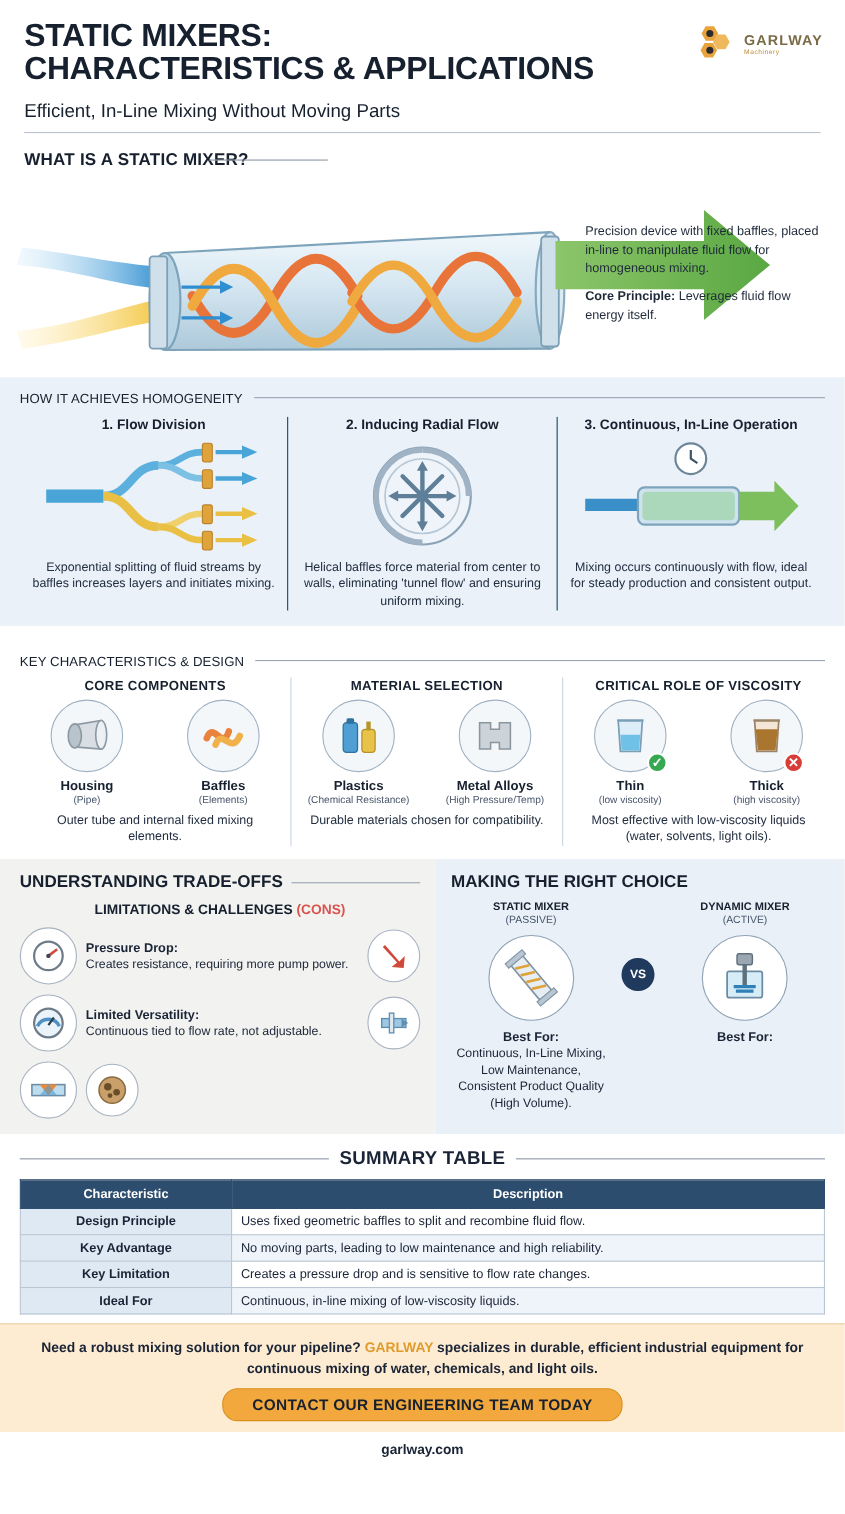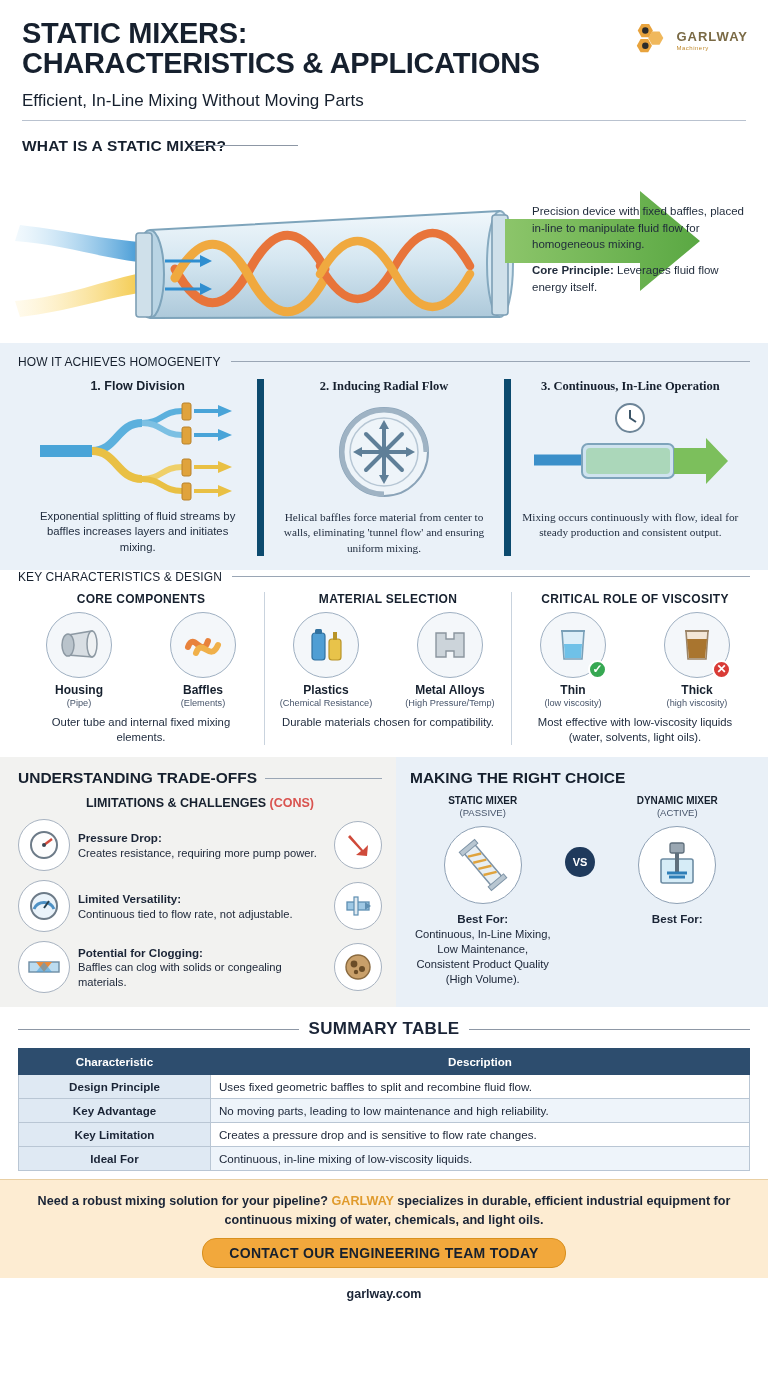--- a/index.html
+++ b/index.html
@@ -58,27 +58,27 @@
   
   .sec-homog { background: #eaf1f8; padding: 12px 18px 14px 18px; }
   .sec-head {
     display: flex; align-items: center; gap: 10px;
     font-size: 12px; font-weight: normal; color: #16202e;
     letter-spacing: 0.1px;
   }
   .sec-head .rule { flex: 1; height: 1px; background: #9aa6b5; }
   .three { display: flex; margin-top: 10px; }
   .three .col { flex: 1; padding: 0 10px; text-align: center; position: relative; }
-  .three .col + .col { border-left: 7px solid #0c4a6e; font-family: Liberation Serif, serif; }
+  .three .col + .col { border-left: 1px solid #0c4a6e; }
   .col-title { font-size: 12.5px; font-weight: bold; color: #16202e; margin-bottom: 6px; }
   .col-body { font-size: 11.3px; line-height: 1.36; color: #222e40; margin-top: 6px; }
   .gfx { height: 104px; display: flex; align-items: center; justify-content: center; }
 
   
-  .sec-key { background: #ffffff; padding: 0 18px 12px 18px; }
+  .sec-key { background: #ffffff; padding: 25px 18px 12px 18px; }
   .kc { display: flex; margin-top: 8px; }
   .kc .col { flex: 1; padding: 0 9px; text-align: center; }
   .kc .col + .col { border-left: 1px solid #c9d3de; }
   .kc-title { font-size: 12px; font-weight: bold; letter-spacing: 0.3px; color: #16202e; }
   .pair { display: flex; justify-content: center; gap: 20px; margin-top: 6px; }
   .item { width: 104px; }
   .circ {
     width: 66px; height: 66px; border-radius: 50%;
     border: 1.5px solid #9fb0c2; background: #f4f7fa;
     margin: 0 auto; display: flex; align-items: center; justify-content: center;
@@ -479,24 +479,20 @@
       </div>
 
       <div class="con-row">
         <div class="con-ic">
           <svg width="36" height="30" viewBox="0 0 36 30">
             <rect x="3" y="10" width="30" height="10" fill="#bcdcf0" stroke="#6d8ca3" stroke-width="1.4"></rect>
             <path d="M10 10 L18 20 L26 10" fill="#e98b3c"></path>
             <path d="M10 20 L18 10 L26 20" fill="#4f9ed4" opacity="0.6"></path>
           </svg>
         </div>
-        <div class="con-tx">
-          <b>Potential for Clogging:</b>
-          <span>Baffles can clog with solids or congealing materials.</span>
-        </div>
         <div class="con-ic2">
           <svg width="30" height="30" viewBox="0 0 30 30">
             <circle cx="15" cy="15" r="12" fill="#c9a06a" stroke="#8a6a3f" stroke-width="1.4"></circle>
             <circle cx="11" cy="12" r="3.4" fill="#6b4d27"></circle>
             <circle cx="19" cy="17" r="3" fill="#6b4d27"></circle>
             <circle cx="13" cy="20" r="2.2" fill="#6b4d27"></circle>
           </svg>
         </div>
       </div>
     </div>

